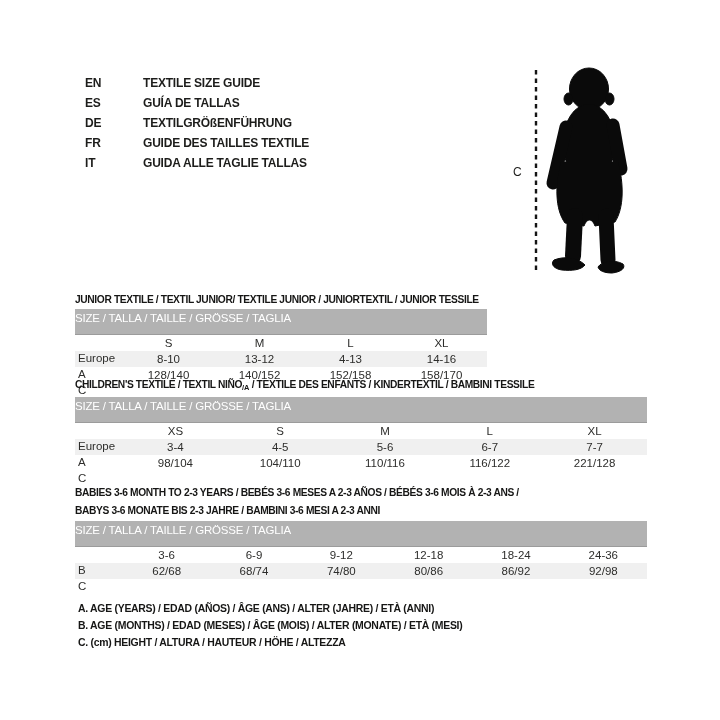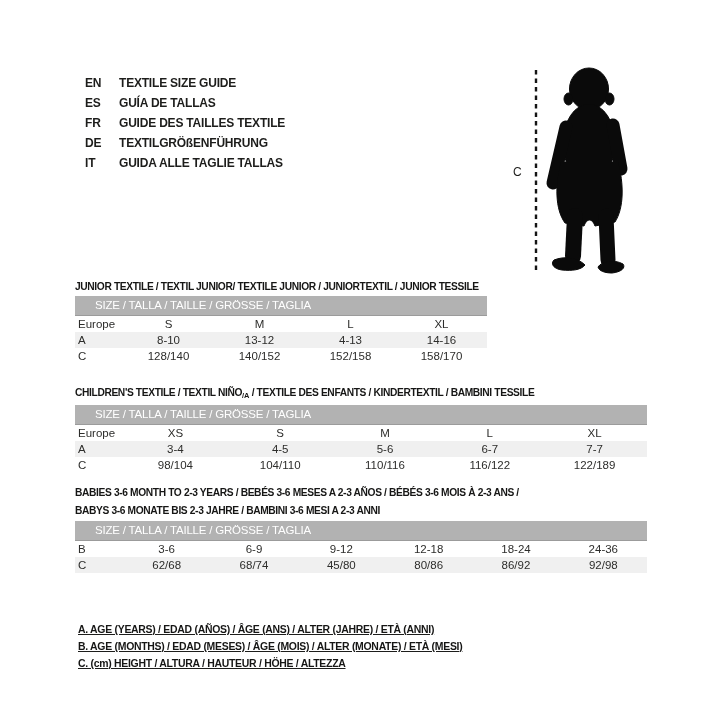--- a/index.html
+++ b/index.html
@@ -4,69 +4,69 @@
 <style>
   html,body{margin:0;padding:0;}
   body{
     width:720px;height:720px;position:relative;background:#ffffff;
     font-family:"Liberation Sans","DejaVu Sans",sans-serif;
     color:#1d1d1b;-webkit-font-smoothing:antialiased;overflow:hidden;
   }
   
   #langs{position:absolute;left:85px;top:73px;}
   .lang-row{display:flex;height:20px;line-height:20px;
-    font-weight:bold;font-size:12px;letter-spacing:-0.2px;}
+    font-weight:bold;font-size:12px;letter-spacing:-0.2px;gap:24px;}
   .lang-code{width:34px;}
   
   #dim-line{position:absolute;left:533px;top:68px;}
   #dim-label{position:absolute;left:513px;top:165px;font-size:12px;line-height:14px;}
   #figure{position:absolute;left:544px;top:66px;}
   
   .size-table{position:absolute;left:75px;}
   .t-title{
     font-weight:bold;font-size:11px;line-height:17px;letter-spacing:-0.4px;
     transform:scaleX(0.93);transform-origin:left top;white-space:nowrap;
     margin-bottom:1px;color:#161615;
   }
   .t-title sub{font-size:8px;vertical-align:-2px;letter-spacing:-0.2px;}
   .t-band{
-    height:20px;line-height:19px;background:#b2b2b2;color:#ffffff;
-    font-size:11.5px;letter-spacing:-0.2px;padding-left:20px;
+    height:26px;line-height:19px;background:#b2b2b2;color:#ffffff;
+    font-size:11.5px;letter-spacing:-0.2px;padding-left:0;
     border-bottom:1px solid #9b9b9b;box-sizing:border-box;white-space:nowrap;
   }
   .t-row{display:flex;height:16px;line-height:16px;font-size:11.5px;color:#2d2d2b;}
   .t-row.alt{background:#f0f0f0;}
-  .t-row .rlabel{width:48px;padding-left:3px;box-sizing:border-box;}
+  .t-row .rlabel{width:48px;padding-left:3px;box-sizing:border-box;margin-top:15px;}
   .t-row .cell{flex:1;text-align:center;}
   
-  #footnotes{position:absolute;left:78px;top:621px;text-decoration:underline;}
+  #footnotes{position:absolute;left:78px;top:600px;}
   .footnote{
     font-weight:bold;font-size:11px;line-height:17px;letter-spacing:-0.3px;
     transform:scaleX(0.95);transform-origin:left top;white-space:nowrap;color:#161615;
   }
 </style>
 </head>
 <body>
 
 <div id="langs">
     <div class="lang-row">
       <span class="lang-code">EN</span>
       <span class="lang-label">TEXTILE SIZE GUIDE</span>
     </div>
     <div class="lang-row">
       <span class="lang-code">ES</span>
       <span class="lang-label">GUÍA DE TALLAS</span>
     </div>
     <div class="lang-row">
+      <span class="lang-code">DE</span>
+      <span class="lang-label">TEXTILGRÖßENFÜHRUNG</span>
+    </div>
+    <div class="lang-row">
       <span class="lang-code">FR</span>
       <span class="lang-label">GUIDE DES TAILLES TEXTILE</span>
-    </div>
-    <div class="lang-row">
-      <span class="lang-code">DE</span>
-      <span class="lang-label">TEXTILGRÖßENFÜHRUNG</span>
     </div>
     <div class="lang-row">
       <span class="lang-code">IT</span>
       <span class="lang-label">GUIDA ALLE TAGLIE TALLAS</span>
     </div>
   </div>
 
 <div id="dim-line">
   <svg width="6" height="207">
     <line x1="3" y1="2" x2="3" y2="205" stroke="#141414" stroke-width="2.4" stroke-dasharray="4.5,4"></line>
@@ -86,21 +86,21 @@
       <path d="M17 96 C 11 119 11 143 21 157 L 40 160 C 43 152 48 152 51 160 L 71 156 C 80 142 80 118 74 96 Z"></path>
       <line x1="31" y1="150" x2="29" y2="190" stroke-width="16" stroke-linecap="round"></line>
       <line x1="62" y1="150" x2="64" y2="194" stroke-width="15" stroke-linecap="round"></line>
       <path d="M41 199 C 33 191 20 190 10 194 C 6 198 10 203 18 204 C 28 205 37 204 41 199 Z"></path>
       <path d="M54 201 C 58 195 70 193 79 198 C 82 202 77 206 68 207 C 61 207 55 205 54 201 Z"></path>
     </g>
   </svg>
 </div>
 
 <div id="tables">
-    <div class="size-table" style="top: 278px; width: 412px;">
+    <div class="size-table" style="top: 291px; width: 412px;">
       <div class="t-title"><span>JUNIOR TEXTILE / TEXTIL JUNIOR/ TEXTILE JUNIOR / JUNIORTEXTIL / JUNIOR TESSILE</span></div>
       <div class="t-band" style="background: rgb(178, 178, 178); color: rgb(255, 255, 255);">SIZE / TALLA / TAILLE / GRÖSSE / TAGLIA</div>
       <div class="t-row">
         <span class="rlabel">Europe</span>
         <span class="cell">S</span>
         <span class="cell">M</span>
         <span class="cell">L</span>
         <span class="cell">XL</span>
       </div>
       <div class="t-row alt" style="background: rgb(240, 240, 240);">
@@ -111,21 +111,21 @@
         <span class="cell">14-16</span>
       </div>
       <div class="t-row">
         <span class="rlabel">C</span>
         <span class="cell">128/140</span>
         <span class="cell">140/152</span>
         <span class="cell">152/158</span>
         <span class="cell">158/170</span>
       </div>
     </div>
-    <div class="size-table" style="top: 384px; width: 572px;">
+    <div class="size-table" style="top: 376px; width: 572px;">
       <div class="t-title"><span>CHILDREN'S TEXTILE / TEXTIL NIÑO</span><sub>/A</sub><span> / TEXTILE DES ENFANTS / KINDERTEXTIL / BAMBINI TESSILE</span></div>
       <div class="t-band" style="background: rgb(178, 178, 178); color: rgb(255, 255, 255);">SIZE / TALLA / TAILLE / GRÖSSE / TAGLIA</div>
       <div class="t-row">
         <span class="rlabel">Europe</span>
         <span class="cell">XS</span>
         <span class="cell">S</span>
         <span class="cell">M</span>
         <span class="cell">L</span>
         <span class="cell">XL</span>
       </div>
@@ -136,41 +136,41 @@
         <span class="cell">5-6</span>
         <span class="cell">6-7</span>
         <span class="cell">7-7</span>
       </div>
       <div class="t-row">
         <span class="rlabel">C</span>
         <span class="cell">98/104</span>
         <span class="cell">104/110</span>
         <span class="cell">110/116</span>
         <span class="cell">116/122</span>
-        <span class="cell">122/189</span>
+        <span class="cell">221/128</span>
       </div>
     </div>
     <div class="size-table" style="top: 484px; width: 572px;">
       <div class="t-title"><span>BABIES 3-6 MONTH TO 2-3 YEARS / BEBÉS 3-6 MESES A 2-3 AÑOS / BÉBÉS 3-6 MOIS À 2-3 ANS /</span></div>
       <div class="t-title" style="margin-bottom: 2px;">BABYS 3-6 MONATE BIS 2-3 JAHRE / BAMBINI 3-6 MESI A 2-3 ANNI</div>
       <div class="t-band" style="background: rgb(178, 178, 178); color: rgb(255, 255, 255);">SIZE / TALLA / TAILLE / GRÖSSE / TAGLIA</div>
       <div class="t-row">
         <span class="rlabel">B</span>
         <span class="cell">3-6</span>
         <span class="cell">6-9</span>
         <span class="cell">9-12</span>
         <span class="cell">12-18</span>
         <span class="cell">18-24</span>
         <span class="cell">24-36</span>
       </div>
       <div class="t-row alt" style="background: rgb(240, 240, 240);">
         <span class="rlabel">C</span>
         <span class="cell">62/68</span>
         <span class="cell">68/74</span>
-        <span class="cell">45/80</span>
+        <span class="cell">74/80</span>
         <span class="cell">80/86</span>
         <span class="cell">86/92</span>
         <span class="cell">92/98</span>
       </div>
     </div>
   </div>
 <div id="footnotes">
     <div class="footnote">A. AGE (YEARS) / EDAD (AÑOS) / ÂGE (ANS) / ALTER (JAHRE) / ETÀ (ANNI)</div>
     <div class="footnote">B. AGE (MONTHS) / EDAD (MESES) / ÂGE (MOIS) / ALTER (MONATE) / ETÀ (MESI)</div>
     <div class="footnote">C. (cm) HEIGHT / ALTURA / HAUTEUR / HÖHE / ALTEZZA</div>

